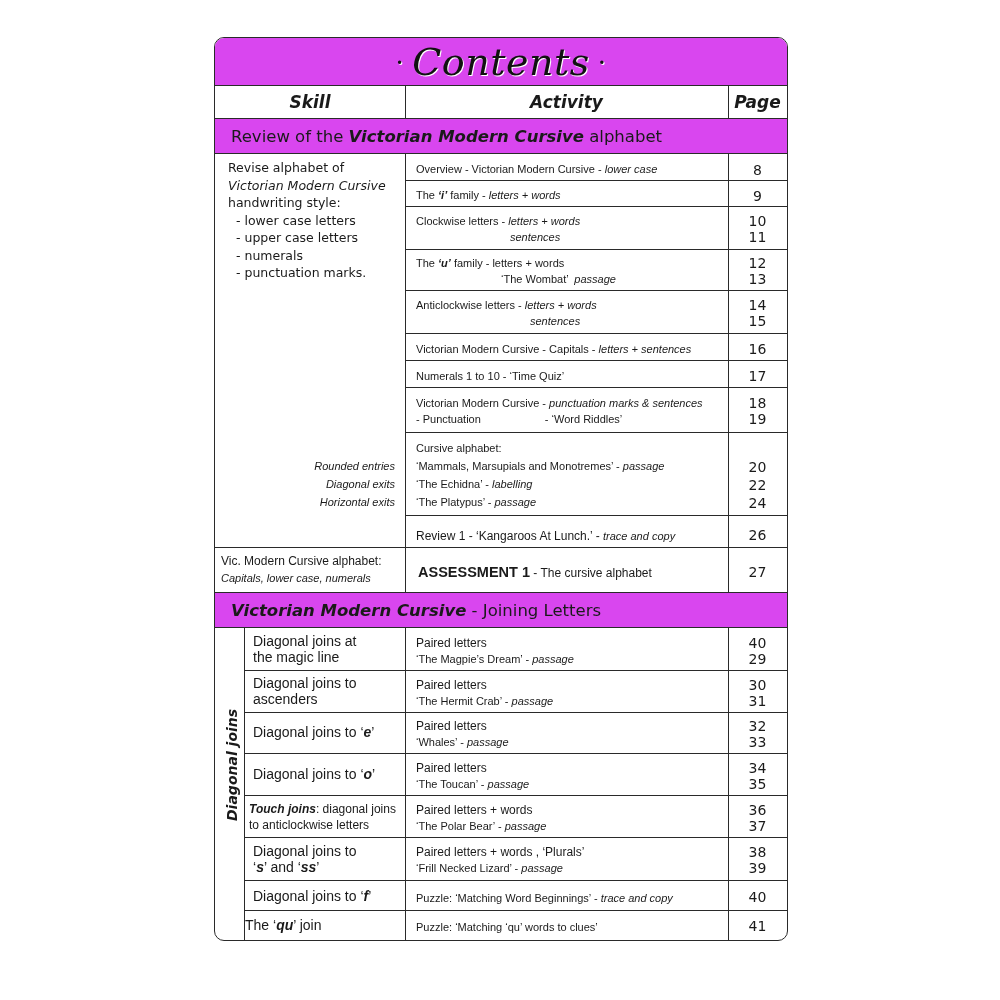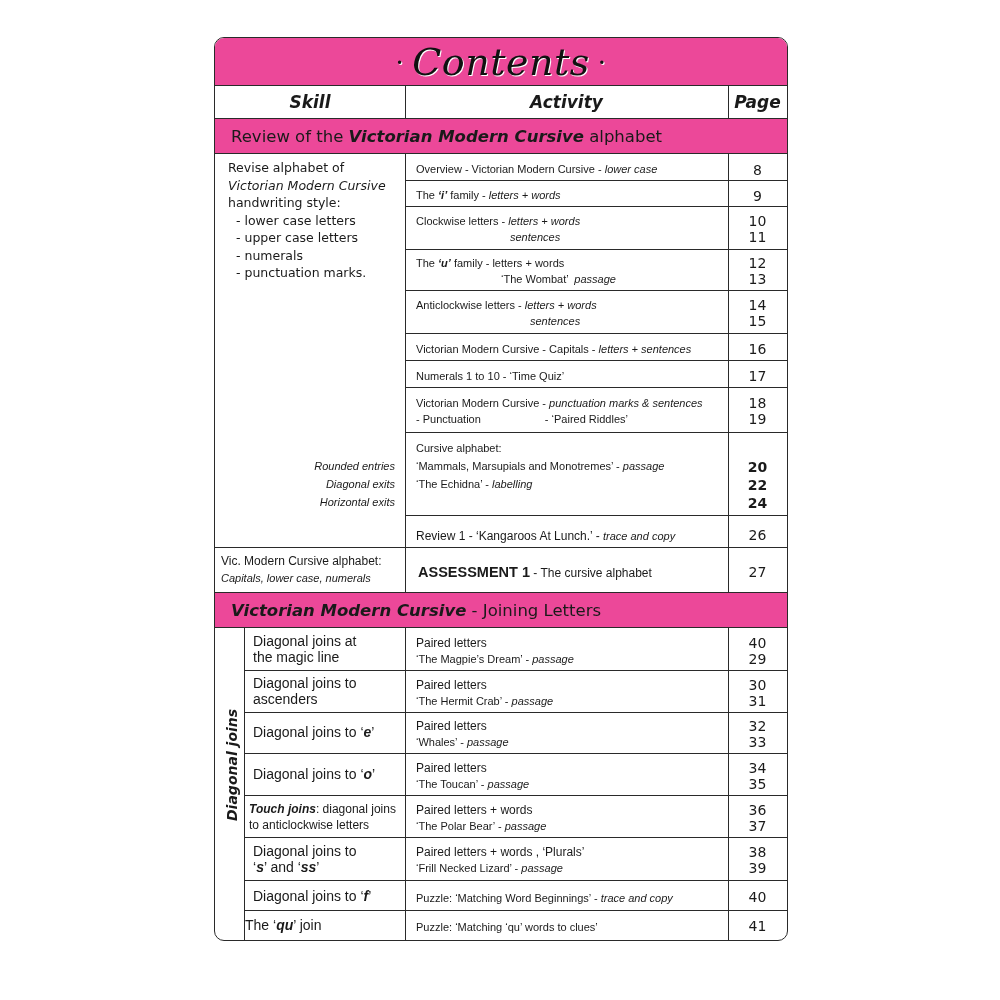--- a/index.html
+++ b/index.html
@@ -1,19 +1,19 @@
 <!DOCTYPE html>
 <html><head>
 <meta charset="utf-8">
 <style>
   html, body { margin:0; padding:0; background:#ffffff; }
   body { width:1000px; height:1000px; position:relative; font-family:"DejaVu Sans", "Liberation Sans", sans-serif; color:#1a1a1a; }
   .frame { position:absolute; left:214px; top:37px; width:572px; height:902px; border:1.5px solid #2a2a2a; border-radius:10px; overflow:hidden; background:#fff; }
   .abs { position:absolute; }
-  .gray { background:#ec4899; }
+  .gray { background:#d946ef; }
   .hline { position:absolute; height:0; border-top:1.5px solid #2a2a2a; }
   .vline { position:absolute; width:0; border-left:1.5px solid #2a2a2a; }
   .title { position:absolute; left:0; top:0; width:572px; height:47px; display:flex; align-items:center; justify-content:center; font-family:"DejaVu Serif","Liberation Serif",serif; font-style:italic; font-size:38px; color:#111; letter-spacing:0.5px; text-shadow:1px 1px 0 #fff; }
   .title .dot { font-style:normal; font-size:26px; margin:0 8px; }
   .hdr { position:absolute; top:47px; height:33px; display:flex; align-items:center; justify-content:center; font-weight:bold; font-style:italic; font-size:17px; }
   .band { position:absolute; left:0; width:572px; height:34px; display:flex; align-items:center; padding-left:16px; box-sizing:border-box; font-size:16.5px; }
   .band b { font-style:italic; }
   .skill { font-size:12.5px; line-height:17.5px; }
   .act { font-size:11px; line-height:16px; white-space:nowrap; font-family:"Liberation Sans","DejaVu Sans",sans-serif; }
   .pg { font-size:14px; line-height:16px; text-align:center; width:59px; }
@@ -100,32 +100,33 @@
       <div>14</div>
       <div>15</div>
     </div>
 
   <div class="abs act" style="left:201px;top:303px;"><span style="white-space:pre">Victorian Modern Cursive - Capitals - </span><i class="it">letters + sentences</i></div>
   <div class="abs pg" style="left:513px;top:303px;">16</div>
 
   <div class="abs act" style="left:201px;top:330px;">Numerals 1 to 10 - ‘Time Quiz’</div>
   <div class="abs pg" style="left:513px;top:330px;">17</div>
 
-  <div class="abs act" style="left:201px;top:357px;"><span style="white-space:pre">Victorian Modern Cursive - </span><i class="it">punctuation marks &amp; sentences</i><br><span>- Punctuation</span><span style="padding-left:64px">- ‘Paired Riddles’</span></div>
+  <div class="abs act" style="left:201px;top:357px;"><span style="white-space:pre">Victorian Modern Cursive - </span><i class="it">punctuation marks &amp; sentences</i><br><span>- Punctuation</span><span style="padding-left:64px">- ‘Word Riddles’</span></div>
   <div class="abs pg" style="left:513px;top:357px;">
       <div>18</div>
       <div>19</div>
     </div>
 
   <div class="abs act" style="left:201px;top:401px;line-height:18px;">
     <div>Cursive alphabet:</div>
     <div><span style="white-space:pre">‘Mammals, Marsupials and Monotremes’ - </span><i class="it">passage</i></div>
     <div><span style="white-space:pre">‘The Echidna’ - </span><i class="it">labelling</i></div>
-  </div>
-  <div class="abs pg" style="left:513px;top:420px;line-height:18px;font-weight:bold;">
+    <div><span style="white-space:pre">‘The Platypus’ - </span><i class="it">passage</i></div>
+  </div>
+  <div class="abs pg" style="left:513px;top:420px;line-height:18px;">
       <div>20</div>
       <div>22</div>
       <div>24</div>
     </div>
 
   <div class="abs act" style="left:201px;top:490px;"><span style="white-space:pre;font-size:12px">Review 1 - ‘Kangaroos At Lunch.’ - </span><i class="it">trace and copy</i></div>
   <div class="abs pg" style="left:513px;top:489px;">26</div>
 
   <div class="hline" style="left:0;top:509px;width:572px;"></div>
   <div class="abs" style="left:6px;top:515px;font-size:12px;line-height:17px;font-family:'Liberation Sans','DejaVu Sans',sans-serif;">

